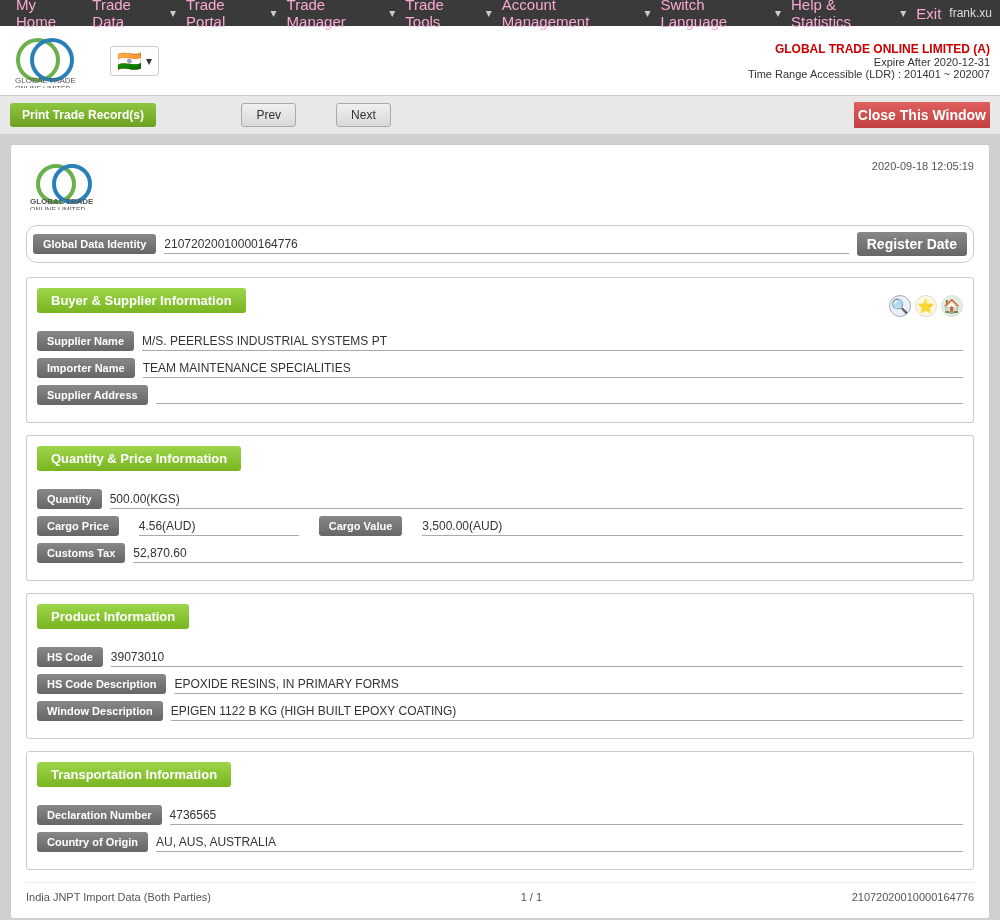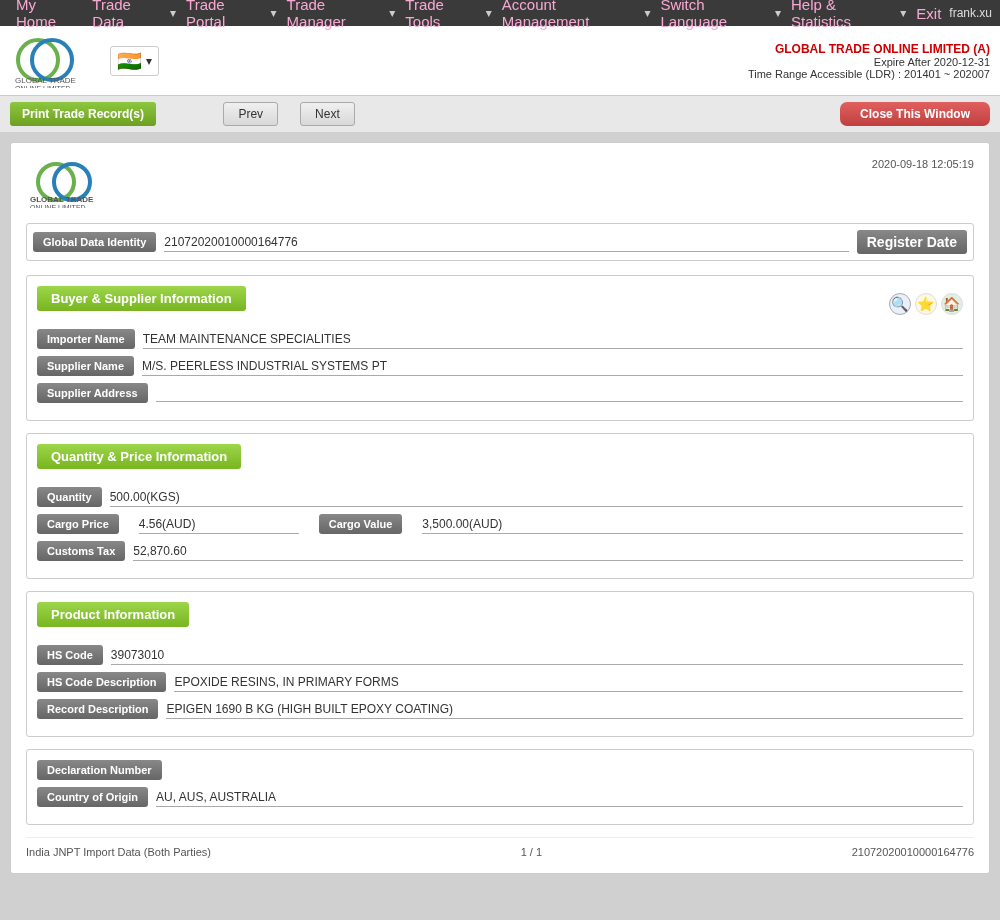--- a/index.html
+++ b/index.html
@@ -80,29 +80,30 @@
       font-weight: bold;
     }
     .btn-nav {
       background: linear-gradient(to bottom, #f0f0f0, #d8d8d8);
       color: #333;
       border: 1px solid #aaa;
       padding: 4px 14px;
       border-radius: 3px;
       cursor: pointer;
       font-size: 12px;
+      margin-left: 18px;
     }
     .btn-close {
       background: linear-gradient(to bottom, #e06060, #c04040);
       color: white;
       border: none;
-      padding: 5px 20px;
-      border-radius: 7px;
-      cursor: pointer;
-      font-size: 12px;
+      padding: 5px 4px;
+      border-radius: 1px;
+      cursor: pointer;
+      font-size: 14px;
       font-weight: bold;
     }
 
     
     .main-content {
       background: #d0d0d0;
       padding: 10px;
     }
     .record-card {
       background: #fff;
@@ -121,21 +122,21 @@
     .card-timestamp { font-size: 11px; color: #555; }
 
     
     .identity-row {
       display: flex;
       align-items: center;
       gap: 8px;
       margin-bottom: 14px;
       padding: 6px;
       border: 1px solid #ccc;
-      border-radius: 3px;
+      border-radius: 11px;
     }
     .field-label-dark {
       background: linear-gradient(to bottom, #888, #666);
       color: white;
       padding: 4px 10px;
       border-radius: 3px;
       font-size: 11px;
       font-weight: bold;
       white-space: nowrap;
     }
@@ -310,26 +311,26 @@
     <div class="section-box">
       <div class="buyer-supplier-header">
         <span class="section-header">Buyer &amp; Supplier Information</span>
         <div class="icons-group">
           <div class="icon-circle icon-search">🔍</div>
           <div class="icon-circle icon-star">⭐</div>
           <div class="icon-circle icon-home">🏠</div>
         </div>
       </div>
       <div class="field-row">
+        <span class="field-label-dark">Supplier Name</span>
+        <span class="field-value field-underline">M/S. PEERLESS INDUSTRIAL SYSTEMS PT</span>
+      </div>
+      <div class="field-row">
         <span class="field-label-dark">Importer Name</span>
         <span class="field-value field-underline">TEAM MAINTENANCE SPECIALITIES</span>
-      </div>
-      <div class="field-row">
-        <span class="field-label-dark">Supplier Name</span>
-        <span class="field-value field-underline">M/S. PEERLESS INDUSTRIAL SYSTEMS PT</span>
       </div>
       <div class="field-row">
         <span class="field-label-dark">Supplier Address</span>
         <span class="field-value field-underline"></span>
       </div>
     </div>
 
     <div class="section-box">
       <div class="section-title-row">
         <span class="section-header">Quantity &amp; Price Information</span>
@@ -356,28 +357,32 @@
       </div>
       <div class="field-row">
         <span class="field-label-dark">HS Code</span>
         <span class="field-value field-underline">39073010</span>
       </div>
       <div class="field-row">
         <span class="field-label-dark">HS Code Description</span>
         <span class="field-value field-underline">EPOXIDE RESINS, IN PRIMARY FORMS</span>
       </div>
       <div class="field-row">
-        <span class="field-label-dark">Record Description</span>
-        <span class="field-value field-underline">EPIGEN 1690 B KG (HIGH BUILT EPOXY COATING)</span>
+        <span class="field-label-dark">Window Description</span>
+        <span class="field-value field-underline">EPIGEN 1122 B KG (HIGH BUILT EPOXY COATING)</span>
       </div>
     </div>
 
     <div class="section-box">
+      <div class="section-title-row">
+        <span class="section-header">Transportation Information</span>
+      </div>
       <div class="field-row">
         <span class="field-label-dark">Declaration Number</span>
+        <span class="field-value field-underline">4736565</span>
       </div>
       <div class="field-row">
         <span class="field-label-dark">Country of Origin</span>
         <span class="field-value field-underline">AU, AUS, AUSTRALIA</span>
       </div>
     </div>
 
     <div class="card-footer">
       <span>India JNPT Import Data (Both Parties)</span>
       <span>1 / 1</span>

